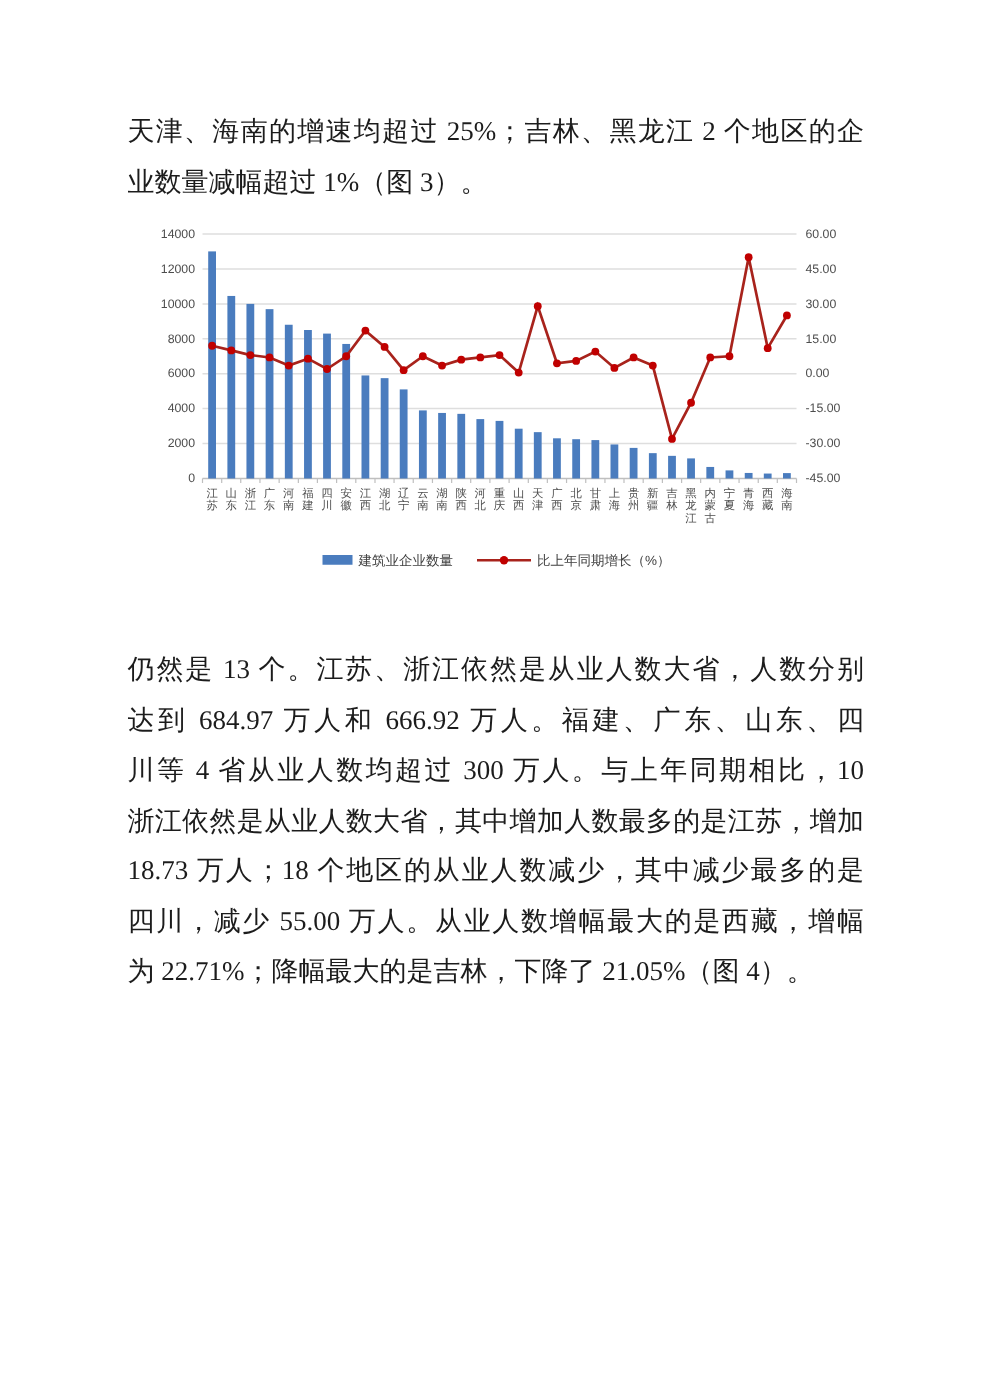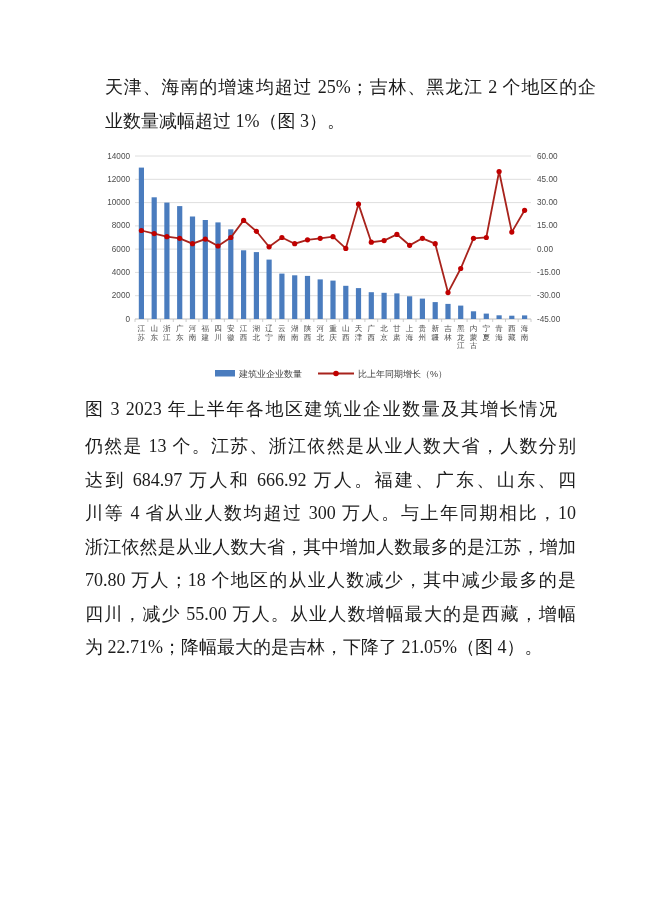--- a/index.html
+++ b/index.html
@@ -3,21 +3,21 @@
 <meta charset="utf-8">
 <style>
   html,body{margin:0;padding:0;background:#ffffff;}
   .page{
     position:relative;width:660px;height:919px;background:#ffffff;
     font-family:"Liberation Serif","DejaVu Serif",serif;color:#1c1c1c;overflow:hidden;
   }
   .txt-line{font-size:18px;height:33.5px;line-height:33.5px;overflow:hidden;}
   .jfy{text-align:justify;text-align-last:justify;}
   .indent{text-indent:36px;}
-  .para-top{position:absolute;left:85px;top:71px;width:491px;margin-left:20px;}
+  .para-top{position:absolute;left:85px;top:71px;width:491px;}
   .figure-caption{position:absolute;left:85px;top:393px;width:472px;
     font-size:18px;height:33.5px;line-height:33.5px;}
   .para-body{position:absolute;left:85px;top:430px;width:491px;}
   .chart-wrap{position:absolute;left:97px;top:146px;width:464px;height:244px;}
   svg text{font-family:"Liberation Sans","DejaVu Sans",sans-serif;}
 </style>
 </head>
 <body>
 
 <div class="page">
@@ -194,25 +194,24 @@
         </g>
         <g>
           <rect x="118" y="224" width="20" height="6.5" fill="#4A7CBE"></rect>
           <text x="142" y="230.5" font-size="9" fill="#404040">建筑业企业数量</text>
           <line x1="221" x2="257" y1="227.5" y2="227.5" stroke="#A8231C" stroke-width="1.8"></line>
           <circle cx="239" cy="227.5" r="2.8" fill="#C00000"></circle>
           <text x="261" y="230.5" font-size="9" fill="#404040">比上年同期增长（%）</text>
         </g>
       </svg></div>
 
-  <div class="figure-caption jfy">图 3 2023 年上半年各地区建筑业企业数量及其增长情况</div>
 
   <div class="para-body">
     <div class="txt-line jfy">仍然是 13 个。江苏、浙江依然是从业人数大省，人数分别</div>
     <div class="txt-line jfy">达到 684.97 万人和 666.92 万人。福建、广东、山东、四</div>
     <div class="txt-line jfy">川等 4 省从业人数均超过 300 万人。与上年同期相比，10</div>
     <div class="txt-line jfy">浙江依然是从业人数大省，其中增加人数最多的是江苏，增加</div>
-    <div class="txt-line jfy">70.80 万人；18 个地区的从业人数减少，其中减少最多的是</div>
+    <div class="txt-line jfy">18.73 万人；18 个地区的从业人数减少，其中减少最多的是</div>
     <div class="txt-line jfy">四川，减少 55.00 万人。从业人数增幅最大的是西藏，增幅</div>
     <div class="txt-line">为 22.71%；降幅最大的是吉林，下降了 21.05%（图 4）。</div>
   </div>
 
 </div>
 
 </body></html>

